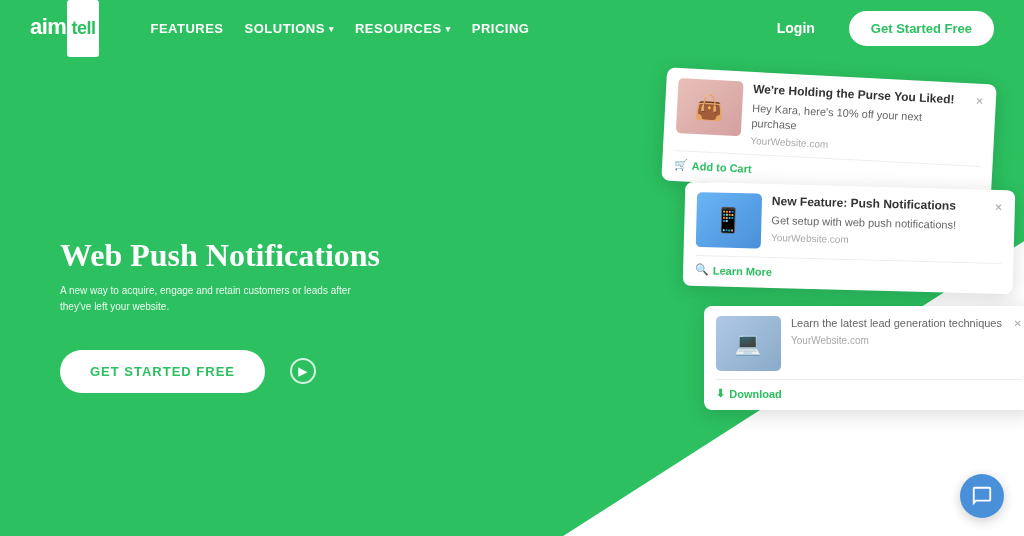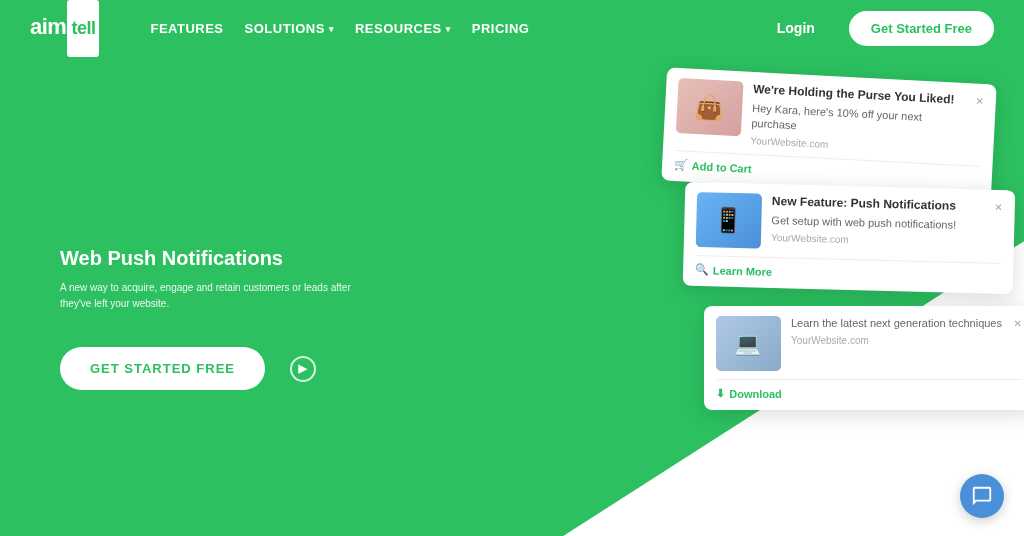--- a/index.html
+++ b/index.html
@@ -114,21 +114,22 @@
     }
     .hero-headline {
       color: #fff;
       font-size: 28px;
       font-weight: 400;
       line-height: 1.3;
       margin-bottom: 6px;
     }
     .hero-headline strong {
       font-weight: 800;
-      font-size: 20px;
+      font-size: 32px;
+      font-family: Liberation Serif, serif;
     }
     .hero-sub {
       color: rgba(255,255,255,0.9);
       font-size: 10px;
       line-height: 1.6;
       margin-bottom: 35px;
       max-width: 320px;
     }
     .cta-row {
       display: flex;
@@ -390,21 +391,21 @@
         <span>🔍</span>
         <span>Learn More</span>
       </span>
     </div>
   </div>
 
   <div class="notif-card card-3">
     <div class="card-header">
       <div class="thumb-laptop">💻</div>
       <div class="notif-body">
-        <div class="notif-desc">Learn the latest next generation techniques</div>
+        <div class="notif-desc">Learn the latest lead generation techniques</div>
         <div class="notif-url">YourWebsite.com</div>
       </div>
       <span class="close-btn">✕</span>
     </div>
     <div class="card-footer">
       <span class="card-action">
         <span>⬇</span>
         <span>Download</span>
       </span>
     </div>

